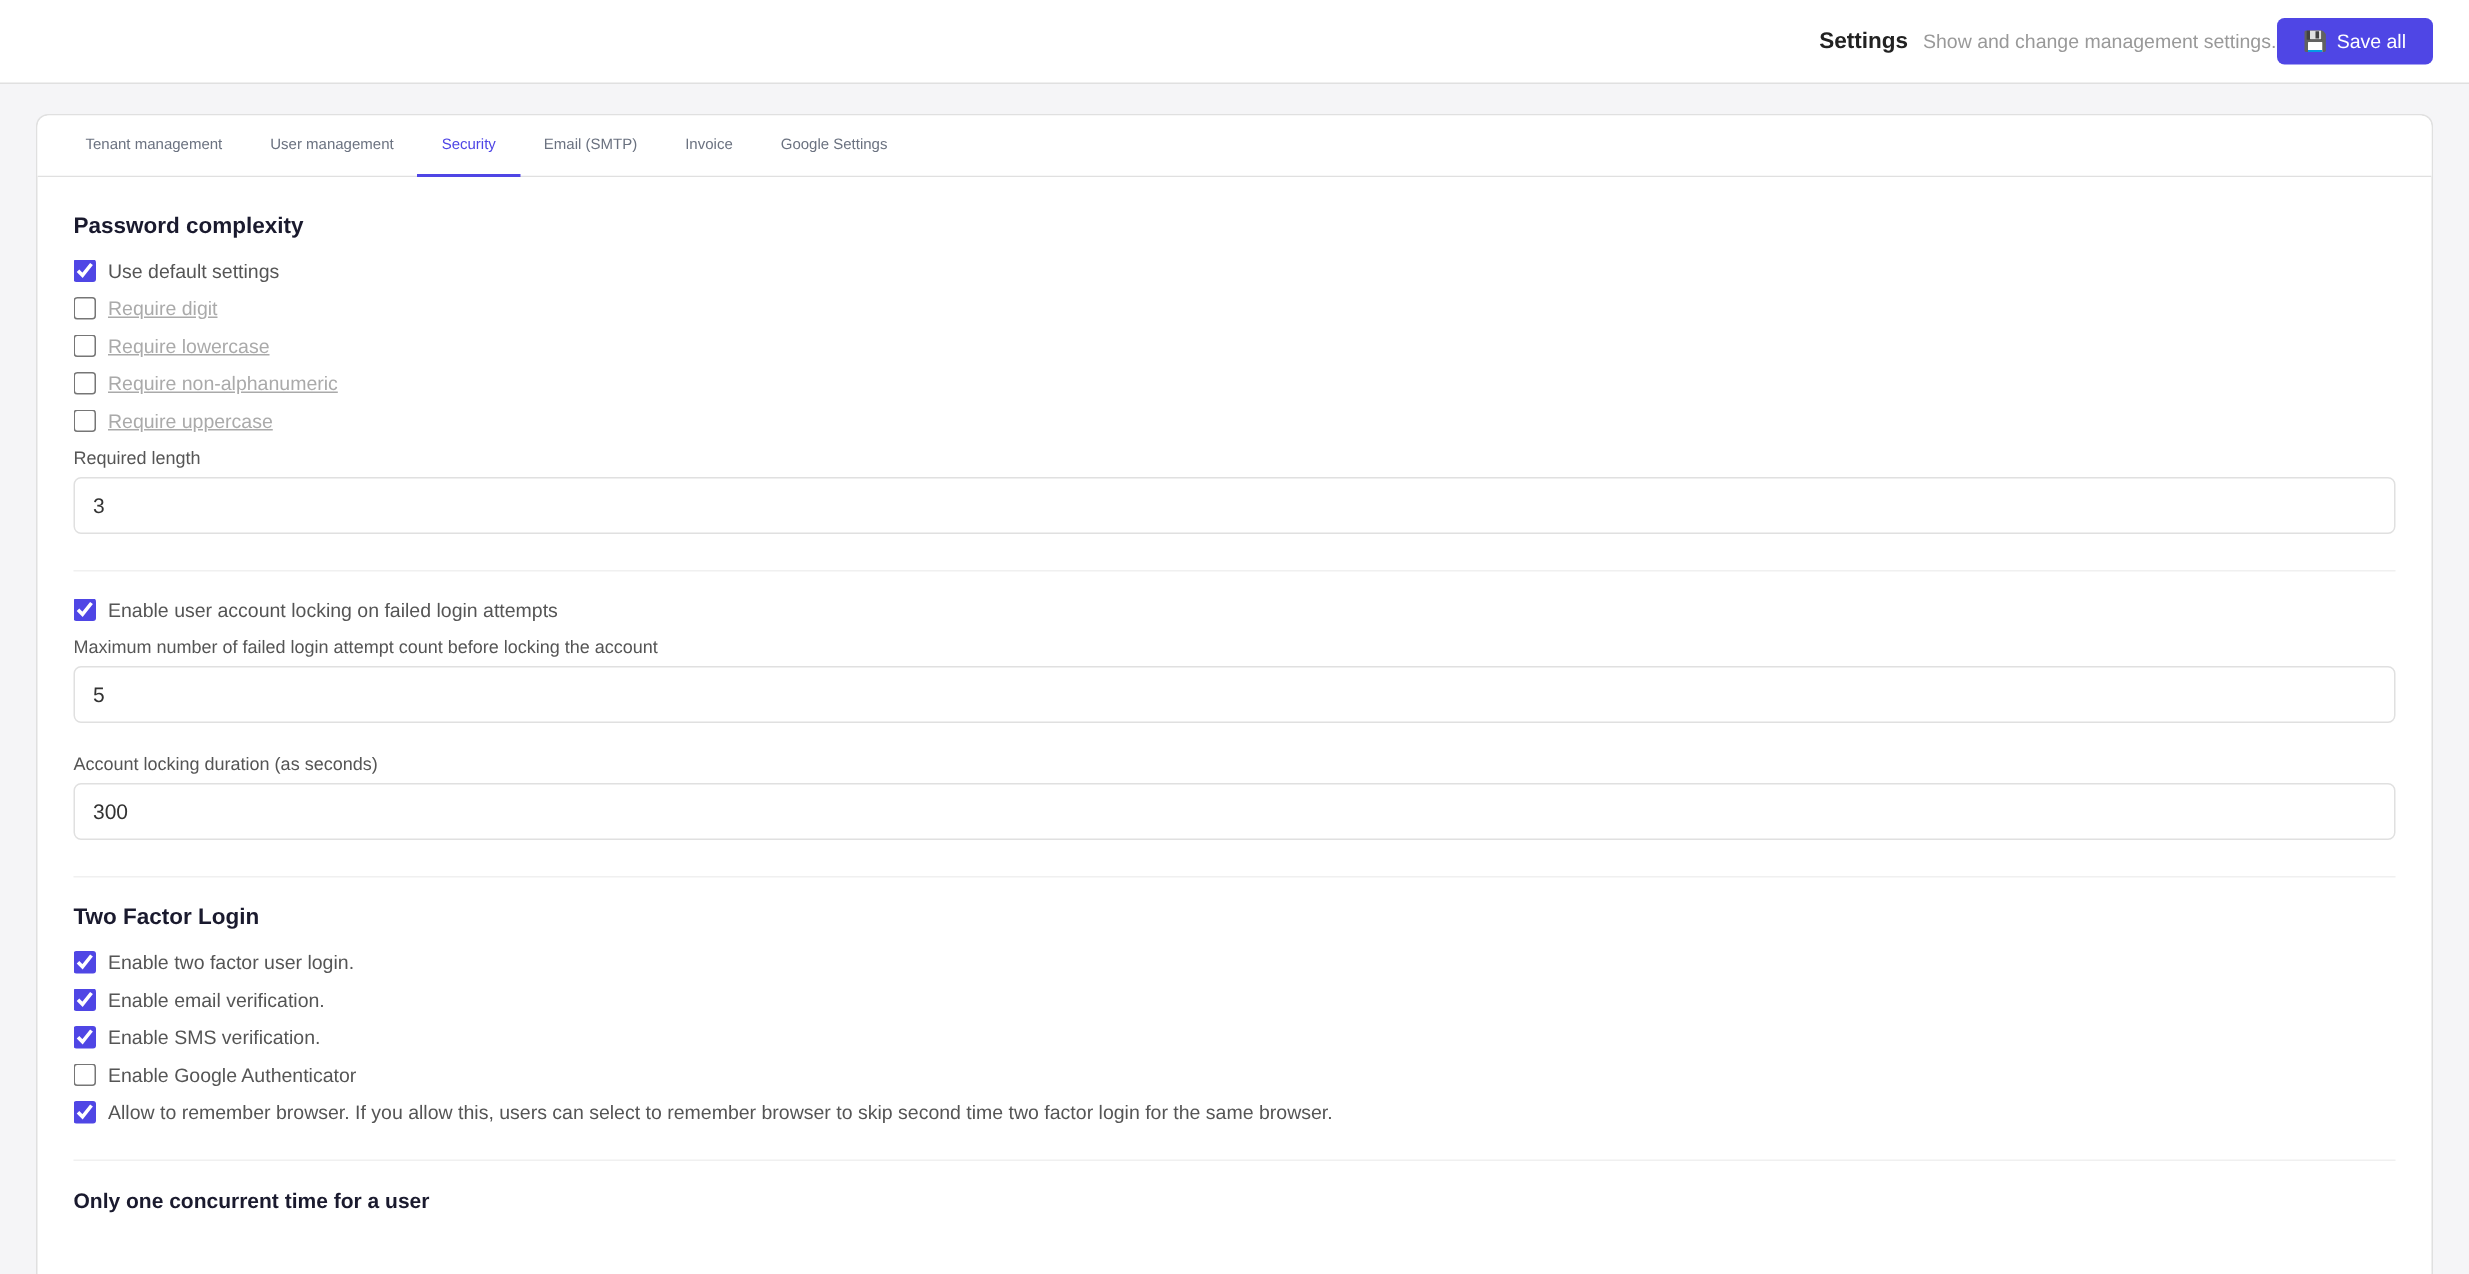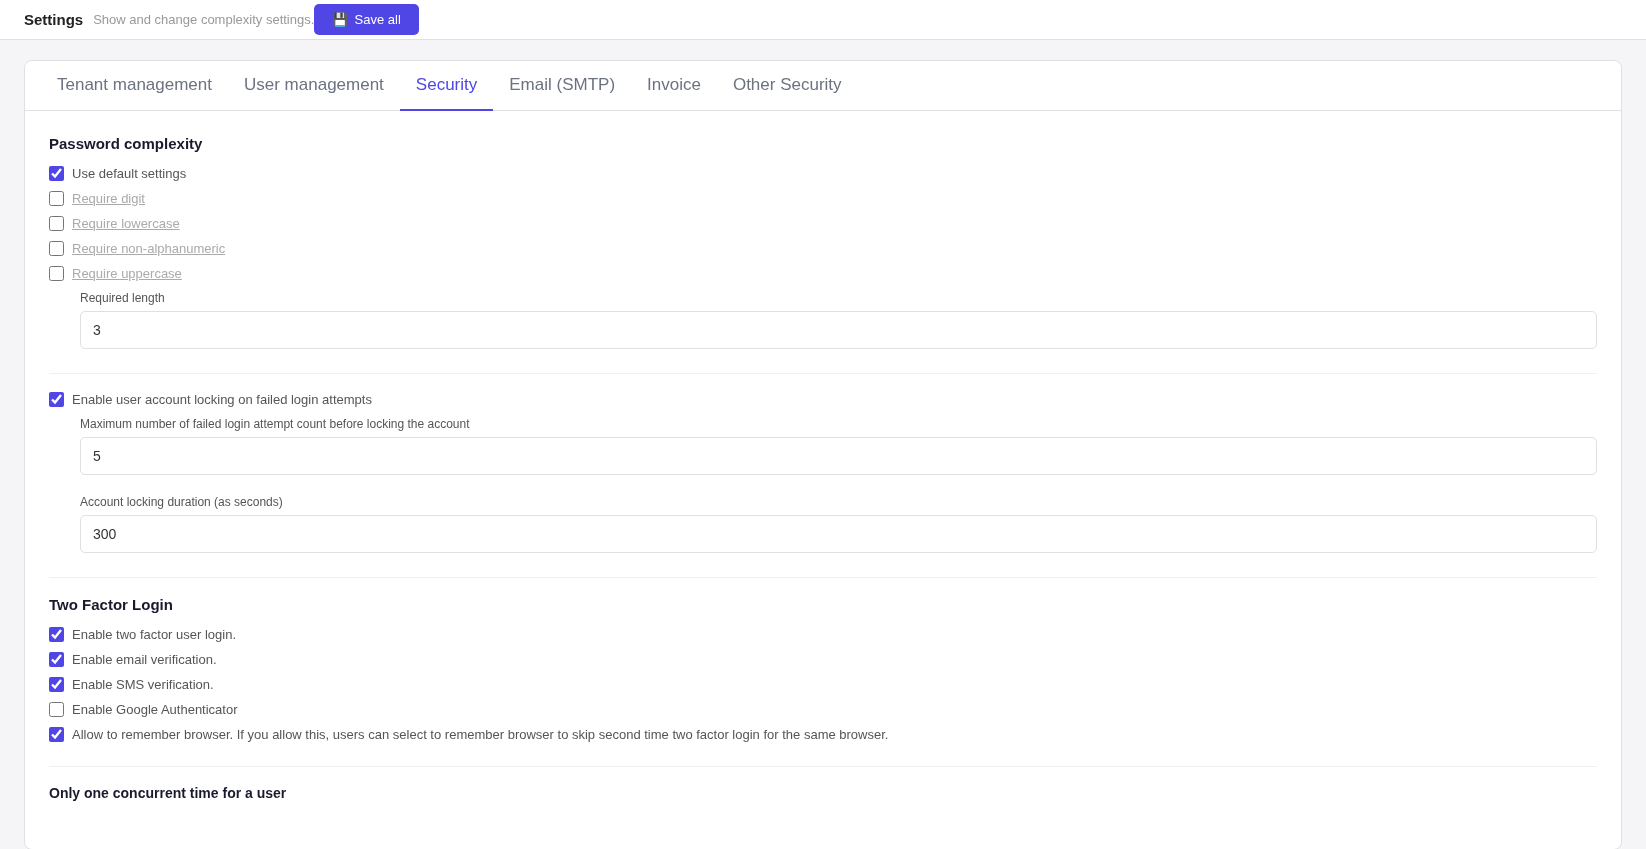--- a/index.html
+++ b/index.html
@@ -1,20 +1,20 @@
 <!DOCTYPE html>
 <html><head>
   <meta charset="utf-8">
   <style>
     * { box-sizing: border-box; margin: 0; padding: 0; }
     body { font-family: -apple-system, BlinkMacSystemFont, 'Segoe UI', sans-serif; background: #f5f5f7; color: #333; font-size: 14px; }
 
     .top-bar {
-      display: flex; align-items: center; justify-content: flex-start;
-      background: #fff; padding: 0 24px; height: 40px;
+      display: flex; align-items: center; justify-content: flex-end;
+      background: #fff; padding: 0 24px; height: 56px;
       border-bottom: 1px solid #e0e0e0;
     }
     .top-bar-left { display: flex; align-items: center; gap: 10px; }
     .top-bar-title { font-weight: 700; font-size: 15px; color: #222; }
     .top-bar-subtitle { color: #999; font-size: 13px; }
     .save-all-btn {
       background: #4f46e5; color: #fff; border: none; border-radius: 5px;
       padding: 8px 18px; font-size: 13px; cursor: pointer; display: flex;
       align-items: center; gap: 6px; font-weight: 500;
     }
@@ -26,80 +26,80 @@
     .card {
       background: #fff; border-radius: 8px; border: 1px solid #e0e0e0;
       padding: 0;
     }
 
     .tabs {
       display: flex; border-bottom: 1px solid #e0e0e0; padding: 0 16px;
       background: #fff; border-radius: 8px 8px 0 0;
     }
     .tab {
-      padding: 14px 16px; cursor: pointer; font-size: 17px; color: #6b7280;
+      padding: 14px 16px; cursor: pointer; font-size: 10px; color: #6b7280;
       border-bottom: 2px solid transparent; margin-bottom: -1px;
       white-space: nowrap;
     }
     .tab.active { color: #4f46e5; border-bottom: 2px solid #4f46e5; font-weight: 500; }
 
     .settings-body { padding: 24px; }
 
     .section-title {
       font-size: 15px; font-weight: 700; color: #1a1a2e; margin-bottom: 14px;
     }
 
     .checkbox-row {
       display: flex; align-items: center; gap: 8px; margin-bottom: 10px;
     }
     .checkbox-row input[type="checkbox"] {
       accent-color: #4f46e5; width: 15px; height: 15px; cursor: pointer;
     }
     .checkbox-label { font-size: 13px; color: #555; }
     .checkbox-label.muted { color: #aaa; text-decoration: underline; }
 
-    .field-group { margin-bottom: 20px; margin-left: 31px; }
+    .field-group { margin-bottom: 20px; }
     .field-label { font-size: 12px; color: #555; margin-bottom: 6px; display: block; }
 
     .text-input {
       width: 100%; border: 1px solid #e0e0e0; border-radius: 5px;
       padding: 10px 12px; font-size: 14px; color: #333; outline: none;
       background: #fff;
     }
 
     .divider { border: none; border-top: 1px solid #f0f0f0; margin: 18px 0; }
 
     .bold-checkbox-label { font-weight: 700; font-size: 14px; color: #1a1a2e; }
 
     .section-block { margin-bottom: 24px; }
   </style>
 </head>
 <body>
 
 <div class="top-bar">
   <div class="top-bar-left">
     <span class="top-bar-title">Settings</span>
-    <span class="top-bar-subtitle">Show and change complexity settings.</span>
+    <span class="top-bar-subtitle">Show and change management settings.</span>
   </div>
   <button class="save-all-btn">
     <span>💾</span>
     <span>Save all</span>
   </button>
 </div>
 
 <div class="content-area">
   <div class="card">
 
     <div class="tabs">
       <div class="tab">Tenant management</div>
       <div class="tab">User management</div>
       <div class="tab active">Security</div>
       <div class="tab">Email (SMTP)</div>
       <div class="tab">Invoice</div>
-      <div class="tab">Other Security</div>
+      <div class="tab">Google Settings</div>
     </div>
 
     <div class="settings-body">
 
       <div class="section-block">
         <div class="section-title">Password complexity</div>
 
         <div class="checkbox-row">
           <input type="checkbox" id="use_default" checked="" style="">
           <label for="use_default" class="checkbox-label">Use default settings</label>

